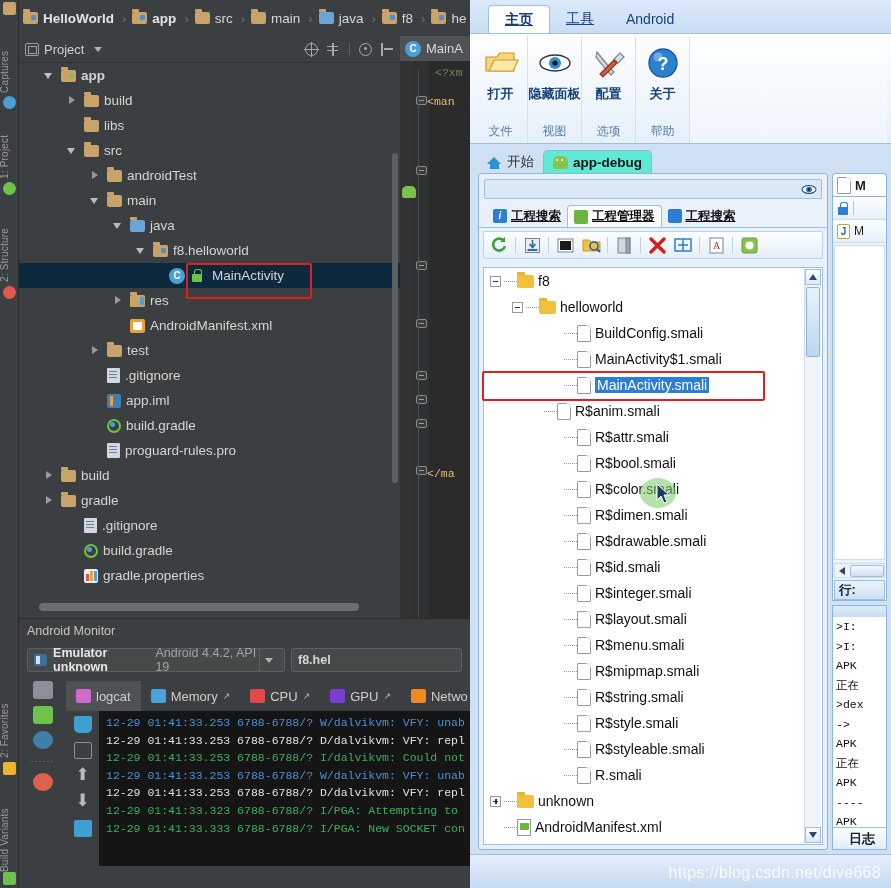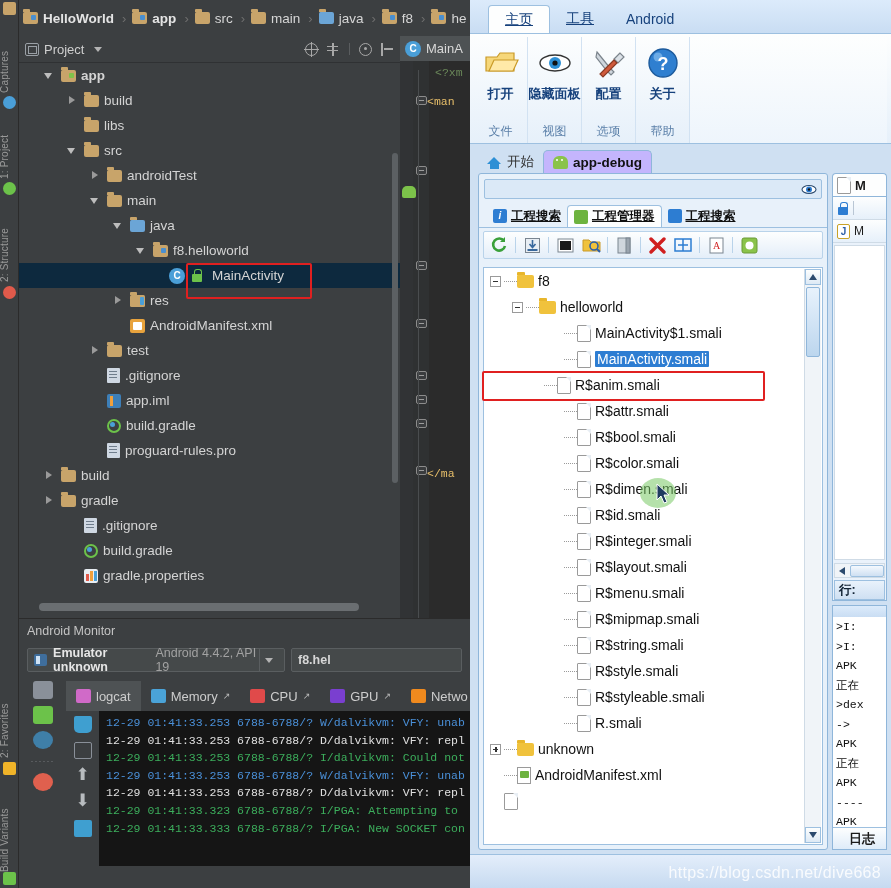--- a/index.html
+++ b/index.html
@@ -182,21 +182,21 @@
     background:linear-gradient(#dcebfb,#c9ddf3);
     border-bottom:1px solid #9dc0e0;
     display:flex; align-items:flex-end; padding-left:18px;
   }
   .rtab{
     height:28px; padding:0 16px; display:flex;align-items:center;
     font-size:14px; color:#16417c;
   }
   .rtab.active{
     background:#fdfefe; border:1px solid #9dc0e0; border-bottom:none;
-    border-radius:4px 4px 0 0; font-weight:normal;
+    border-radius:4px 4px 0 0; font-weight:bold;
   }
   .rtab u{text-decoration:underline;}
   .ribbon{
     position:absolute; left:0; top:34px; width:421px; height:110px;
     background:linear-gradient(#fdfefe,#e6f0fa);
     border-bottom:1px solid #9dc0e0;
     display:flex; padding:3px 4px 0 4px;
   }
   .rgroup{
     width:54px; display:flex; flex-direction:column; align-items:center;
@@ -204,21 +204,21 @@
   }
   .rgroup .glyph{height:42px;display:flex;align-items:center;justify-content:center;}
   .rgroup .rlbl{font-size:13px;font-weight:bold;color:#16417c;text-align:center;line-height:15px;margin-top:2px;}
   .rgroup .rfoot{font-size:12px;color:#5a7fa8;margin-top:auto;padding-bottom:3px;}
   .rfill{flex:1;background:linear-gradient(#fdfefe,#eef5fc);}
 
   .doc-tabs{
     position:absolute; left:8px; top:148px; height:26px; display:flex; align-items:flex-end;
   }
   .dtab{height:24px;display:flex;align-items:center;gap:5px;padding:0 9px;font-size:13.5px;color:#333;text-align:center;}
-  .dtab.active{background:#c4b5fd;border:1px solid #8fb6da;border-bottom:none;border-radius:5px 5px 0 0;font-weight:bold;color:#111;}
+  .dtab.active{background:#5eead4;border:1px solid #8fb6da;border-bottom:none;border-radius:5px 5px 0 0;font-weight:bold;color:#111;}
   .home-ic{width:15px;height:14px;position:relative;}
   .home-ic:before{content:"";position:absolute;left:0;top:2px;border-left:7.5px solid transparent;border-right:7.5px solid transparent;border-bottom:7px solid #2d8fd5;}
   .home-ic:after{content:"";position:absolute;left:3px;top:8px;width:9px;height:6px;background:#2d8fd5;}
   .droid-ic{width:15px;height:13px;background:#8ac34a;border-radius:6px 6px 2px 2px;position:relative;}
   .droid-ic:before{content:"";position:absolute;left:3px;top:3px;width:2px;height:2px;background:#fff;border-radius:50%;box-shadow:5px 0 0 #fff;}
 
   .panel{
     position:absolute; left:8px; top:173px; width:350px; bottom:38px;
     background:#e8f1fa; border:1px solid #8fb6da; border-radius:3px;
   }
@@ -737,20 +737,25 @@
         <div class="tnode" style="padding-left:28px">
           <span class="expander"></span>
           <span class="dash"></span>
           <span class="folder-y"></span>
           <span class="tlbl">helloworld</span>
         </div>
 
         <div class="tnode" style="padding-left:80px">
           <span class="dash"></span>
           <span class="doc-w"></span>
+          <span class="tlbl">BuildConfig.smali</span>
+        </div>
+        <div class="tnode" style="padding-left:80px">
+          <span class="dash"></span>
+          <span class="doc-w"></span>
           <span class="tlbl">MainActivity$1.smali</span>
         </div>
         <div class="tnode" style="padding-left:80px">
           <span class="dash"></span>
           <span class="doc-w"></span>
           <span class="tlbl selnode">MainActivity.smali</span>
         </div>
         <div class="tnode" style="padding-left:60px">
           <span class="dash"></span>
           <span class="doc-w"></span>
@@ -768,20 +773,25 @@
         </div>
         <div class="tnode" style="padding-left:80px">
           <span class="dash"></span>
           <span class="doc-w"></span>
           <span class="tlbl">R$color.smali</span>
         </div>
         <div class="tnode" style="padding-left:80px">
           <span class="dash"></span>
           <span class="doc-w"></span>
           <span class="tlbl">R$dimen.smali</span>
+        </div>
+        <div class="tnode" style="padding-left:80px">
+          <span class="dash"></span>
+          <span class="doc-w"></span>
+          <span class="tlbl">R$drawable.smali</span>
         </div>
         <div class="tnode" style="padding-left:80px">
           <span class="dash"></span>
           <span class="doc-w"></span>
           <span class="tlbl">R$id.smali</span>
         </div>
         <div class="tnode" style="padding-left:80px">
           <span class="dash"></span>
           <span class="doc-w"></span>
           <span class="tlbl">R$integer.smali</span>

